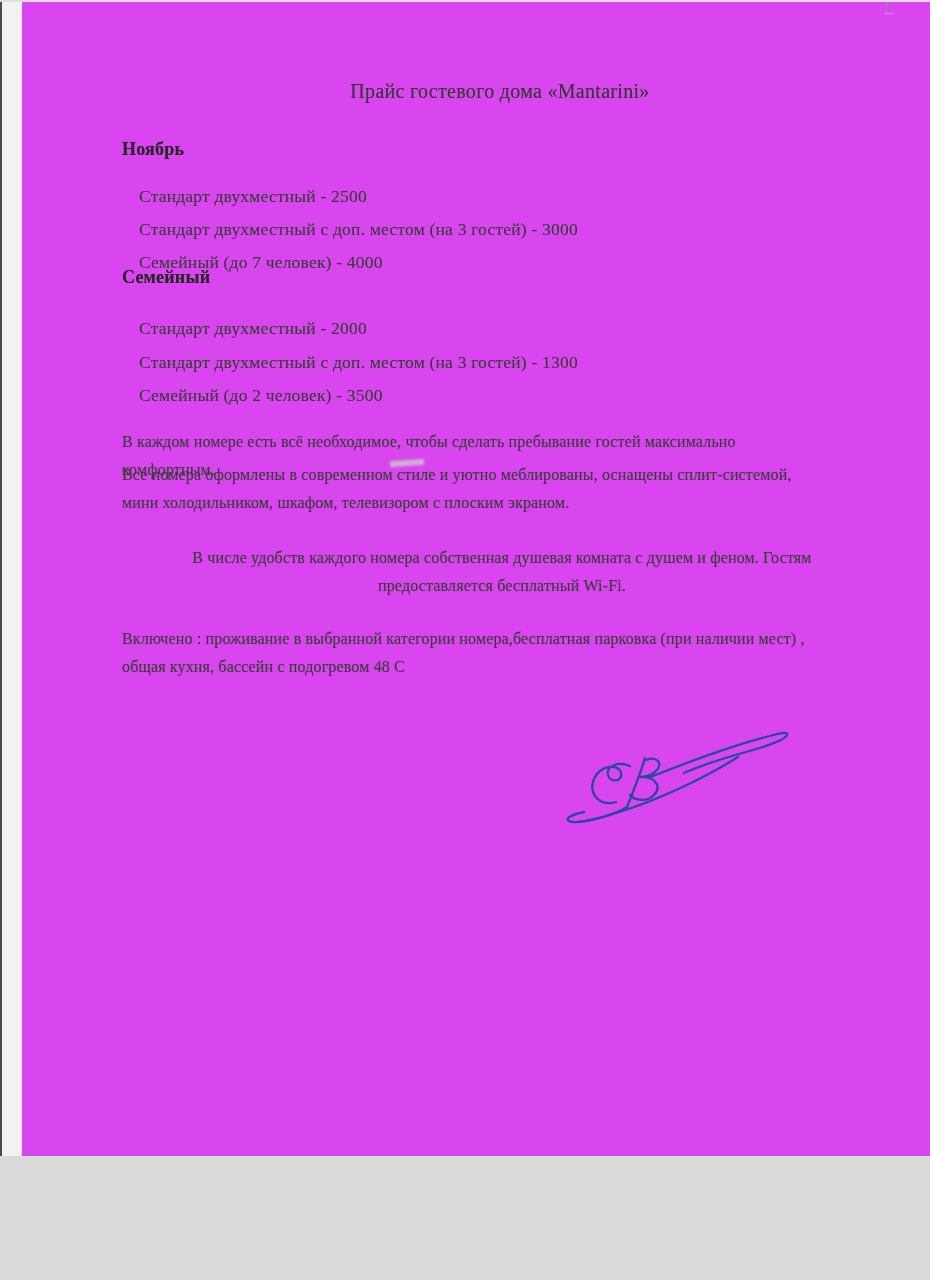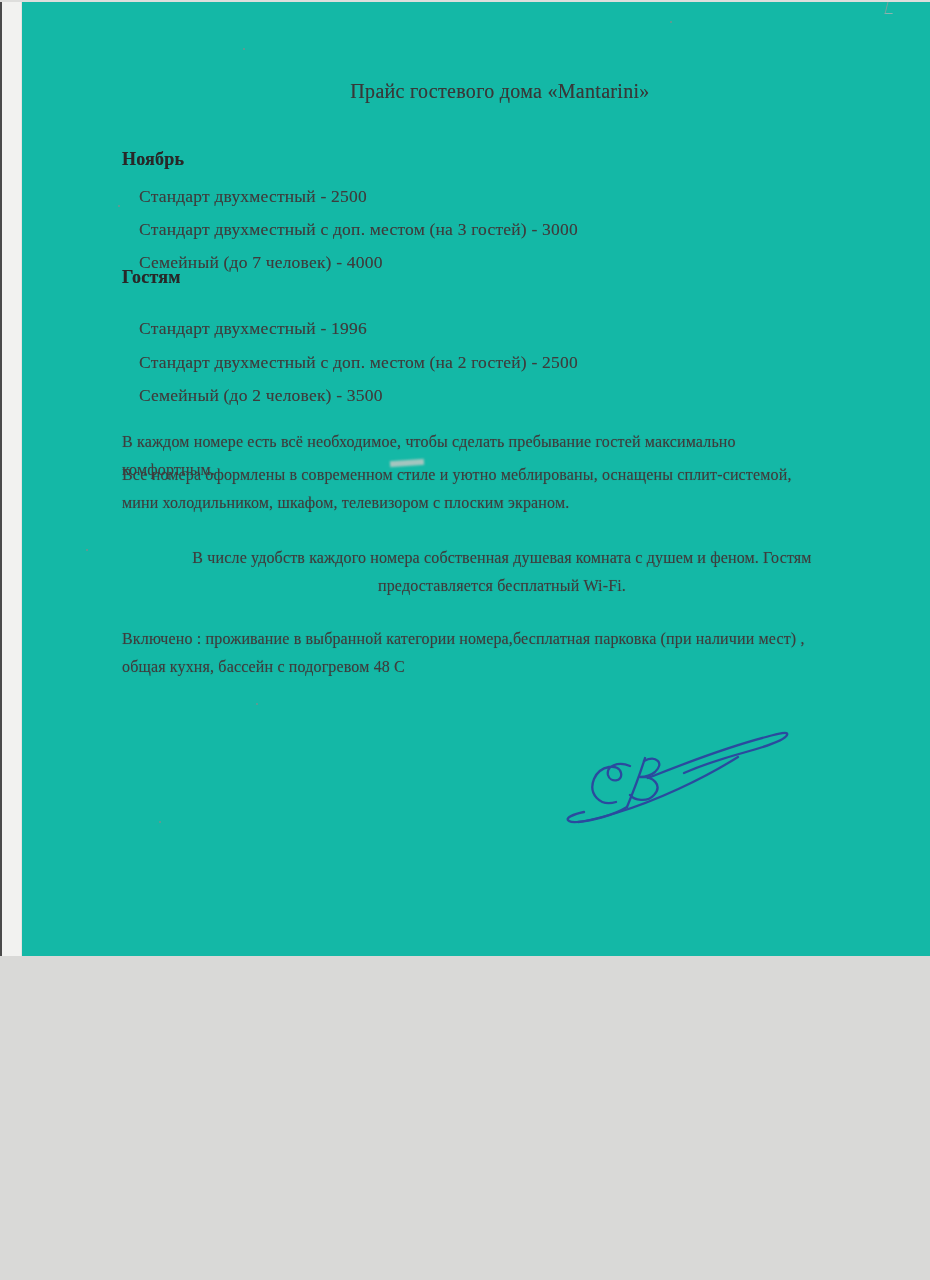--- a/index.html
+++ b/index.html
@@ -4,22 +4,22 @@
 <style>
   html, body {
     margin: 0;
     padding: 0;
     background: #d9d9d7;
     font-family: "Liberation Serif", "DejaVu Serif", serif;
   }
   .page {
     position: relative;
     width: 930px;
-    height: 956px;
-    background: #14b8a6;
+    height: 1156px;
+    background: #d946ef;
     overflow: hidden;
     color: #3d3d3d;
   }
   
   .edge-left-dark {
     position: absolute; left: 0; top: 0; width: 2px; height: 1280px;
     background: #4a4a4a;
   }
   .edge-left-light {
     position: absolute; left: 2px; top: 0; width: 19px; height: 1280px;
@@ -130,28 +130,28 @@
   <div class="speck" style="left:256px; top:703px;"></div>
   <div class="speck" style="left:670px; top:21px;"></div>
   <div class="speck" style="left:243px; top:48px;"></div>
   <div class="speck" style="left:886px; top:1231px;"></div>
   <div class="speck" style="left:55px;  top:1274px;"></div>
 
   <div class="content">
 
     <div class="doc-title">Прайс гостевого дома «Mantarini»</div>
 
-    <h2 class="month-heading" style="top:149px;">Ноябрь</h2>
+    <h2 class="month-heading" style="top:139px;">Ноябрь</h2>
     <p class="price-line" style="top:169px;">Стандарт двухместный - 2500</p>
     <p class="price-line" style="top:202px;text-align:center;">Стандарт двухместный с доп. местом (на 3 гостей) - 3000</p>
     <p class="price-line" style="top:235px;">Семейный (до 7 человек) - 4000</p>
 
-    <h2 class="month-heading" style="top:267px;">Гостям</h2>
-    <p class="price-line" style="top:301px;">Стандарт двухместный - 1996</p>
-    <p class="price-line" style="top:335px;">Стандарт двухместный с доп. местом (на 2 гостей) - 2500</p>
+    <h2 class="month-heading" style="top:267px;">Семейный</h2>
+    <p class="price-line" style="top:301px;">Стандарт двухместный - 2000</p>
+    <p class="price-line" style="top:335px;">Стандарт двухместный с доп. местом (на 3 гостей) - 1300</p>
     <p class="price-line" style="top:368px;">Семейный (до 2 человек) - 3500</p>
 
     <p class="paragraph" style="top:428px;">В каждом номере есть всё необходимое, чтобы сделать пребывание гостей максимально
 комфортным.</p>
     <p class="paragraph" style="top:461px;">Все номера оформлены в современном стиле и уютно меблированы, оснащены сплит-системой,
 мини холодильником, шкафом, телевизором с плоским экраном.</p>
     <p class="paragraph" style="top:544px;text-align:center;">В числе удобств каждого номера собственная душевая комната с душем и феном. Гостям
 предоставляется бесплатный Wi-Fi.</p>
     <p class="paragraph" style="top:625px;">Включено : проживание в выбранной категории номера,бесплатная парковка (при наличии мест) ,
 общая кухня, бассейн с подогревом 48 С</p>

